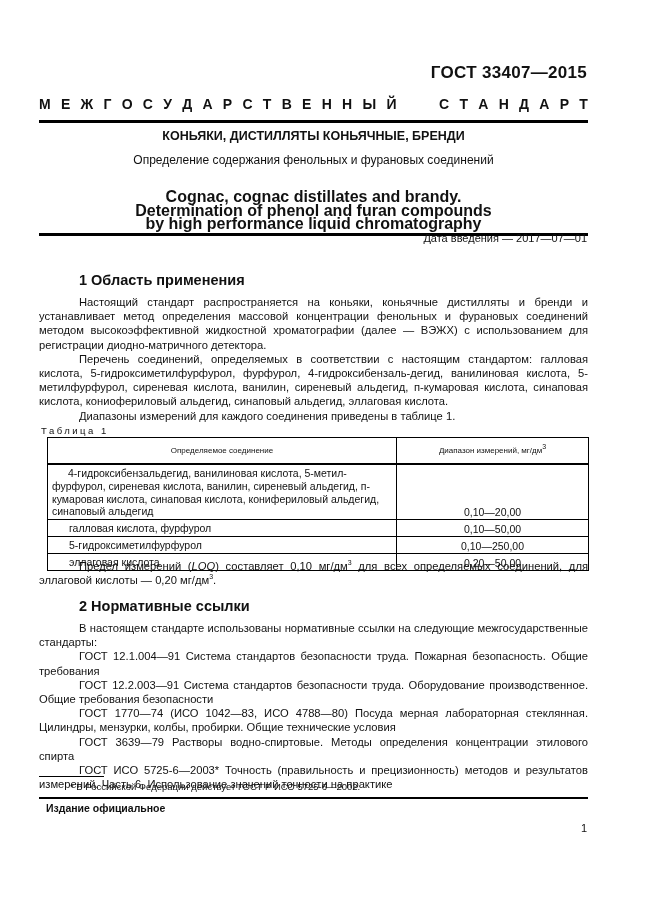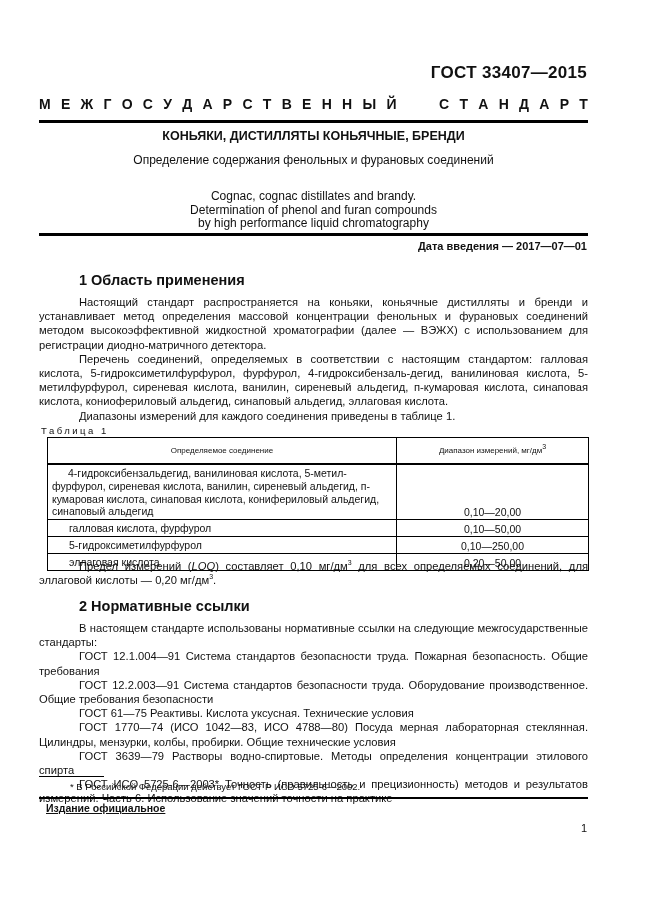--- a/index.html
+++ b/index.html
@@ -10,43 +10,43 @@
   .abs { position: absolute; }
   .gost-code { right: 59px; top: 63px; font-size: 17px; font-weight: bold; letter-spacing: 0.3px; }
   .interstate { left: 39px; right: 58px; top: 96px; font-size: 14px; font-weight: bold;
     display: flex; justify-content: space-between; }
   .interstate span { display: inline-block; }
   .interstate .gap { width: 22px; }
   .rule-thick { left: 39px; width: 549px; height: 3px; background: #000; }
   .center-block { left: 39px; width: 549px; text-align: center; }
   .title1 { top: 129px; font-size: 12.5px; font-weight: bold; }
   .title2 { top: 153px; font-size: 12px; font-weight: normal; line-height: 14px; }
-  .title-en { top: 190px; font-size: 12px; line-height: 13.5px; }
-  .date-intro { right: 59px; top: 240px; font-size: 11px; font-weight: bold; }
+  .title-en { top: 190px; font-size: 16px; line-height: 13.5px; font-weight: bold; }
+  .date-intro { right: 59px; top: 232px; font-size: 11px; font-weight: normal; }
   .section-h { left: 79px; font-size: 14.5px; font-weight: bold; }
   .para { left: 39px; width: 549px; font-size: 11.2px; line-height: 14.2px; text-align: justify; }
   .para p { margin: 0; text-indent: 40px; }
   .table-label { left: 41px; top: 425px; font-size: 9.5px; letter-spacing: 2.5px; }
   table.t1 {
     position: absolute; left: 47px; top: 437px; width: 542px;
     border-collapse: collapse; font-size: 10.5px;
   }
   table.t1 td, table.t1 th { border: 1px solid #000; padding: 0 4px; }
   table.t1 th { font-weight: normal; font-size: 8px; height: 25px; text-align: center; }
   table.t1 thead tr { border-bottom: 2px solid #000; }
   table.t1 td.name { text-align: left; line-height: 12.8px; }
   table.t1 td.rng { text-align: center; vertical-align: bottom; line-height: 13px; margin-left: 38px; }
   table.t1 td.indent { padding-left: 21px; height: 16px; }
   table.t1 td.first { text-indent: 16px; padding-top: 2px; padding-bottom: 1px; }
   .col1 { width: 340px; }
   sup { font-size: 7px; line-height: 0; vertical-align: super; }
   .foot-rule { left: 39px; width: 65px; height: 1px; background: #000; top: 776px; }
   .footnote { left: 70px; top: 781px; font-size: 9.5px; }
   .rule-thin { left: 39px; width: 549px; height: 1.5px; background: #000; top: 797px; }
-  .edition { left: 46px; top: 802px; font-size: 10.5px; font-weight: bold; text-decoration: underline; }
+  .edition { left: 46px; top: 802px; font-size: 10.5px; font-weight: bold; }
   .page-num { right: 59px; top: 822px; font-size: 11px; }
 </style>
 </head>
 <body>
 
 <div class="abs gost-code">ГОСТ 33407—2015</div>
 
 <div class="abs interstate" id="interstate">
     <span>М</span>
     <span>Е</span>
@@ -133,21 +133,20 @@
 <div class="abs para" style="top:559px">
   <p><span>Предел измерений (</span><i>LOQ</i><span>) составляет 0,10 мг/дм</span><sup>3</sup><span> для всех определяемых соединений, для эллаговой кислоты — 0,20 мг/дм</span><sup>3</sup><span>.</span></p>
 </div>
 
 <div class="abs section-h" style="top:598px">2 Нормативные ссылки</div>
 
 <div class="abs para" style="top:621px">
   <p>В настоящем стандарте использованы нормативные ссылки на следующие межгосударственные стандарты:</p>
   <p>ГОСТ 12.1.004—91 Система стандартов безопасности труда. Пожарная безопасность. Общие требования</p>
   <p>ГОСТ 12.2.003—91 Система стандартов безопасности труда. Оборудование производственное. Общие требования безопасности</p>
-  <p>ГОСТ 61—75 Реактивы. Кислота уксусная. Технические условия</p>
   <p>ГОСТ 1770—74 (ИСО 1042—83, ИСО 4788—80) Посуда мерная лабораторная стеклянная. Цилиндры, мензурки, колбы, пробирки. Общие технические условия</p>
   <p>ГОСТ 3639—79 Растворы водно-спиртовые. Методы определения концентрации этилового спирта</p>
   <p>ГОСТ ИСО 5725-6—2003* Точность (правильность и прецизионность) методов и результатов измерений. Часть 6. Использование значений точности на практике</p>
 </div>
 
 <div class="abs foot-rule"></div>
 <div class="abs footnote">*  В Российской Федерации действует ГОСТ Р ИСО 5725-6—2002.</div>
 <div class="abs rule-thin"></div>
 <div class="abs edition">Издание официальное</div>
 <div class="abs page-num">1</div>

